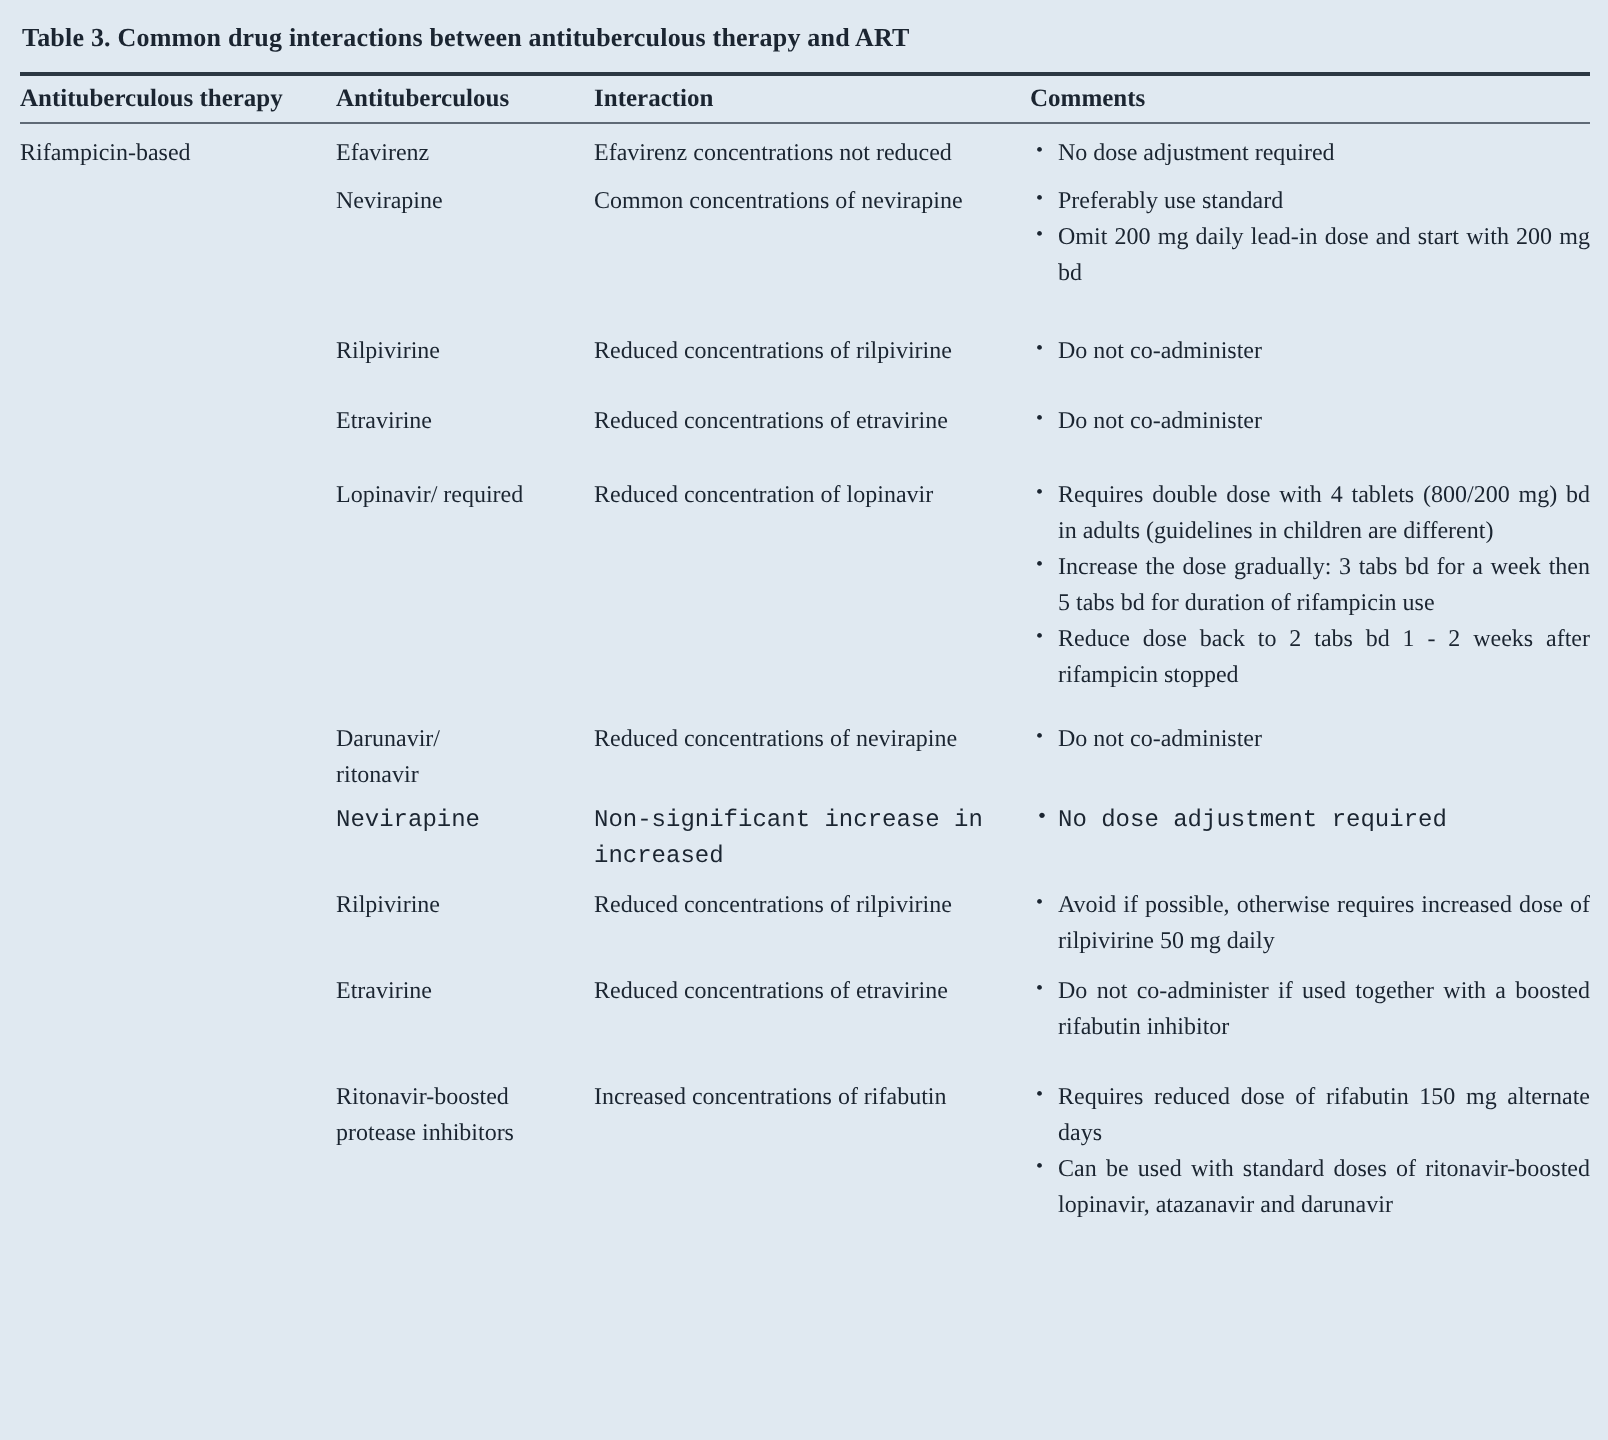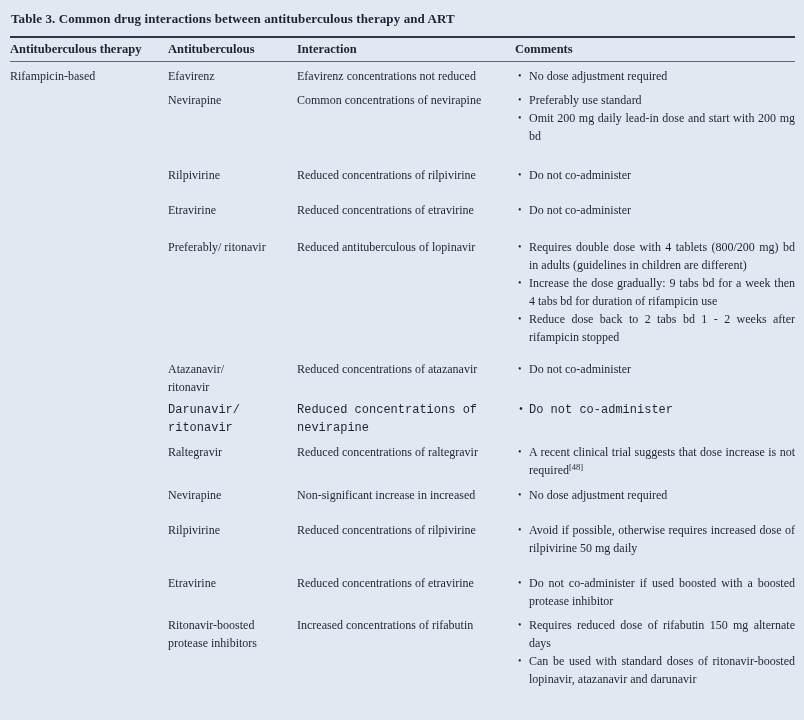--- a/index.html
+++ b/index.html
@@ -152,72 +152,50 @@
           <td class="c-int">Reduced concentrations of etravirine</td>
           <td class="c-com">
             <div class="comment">
               <span class="bullet">•</span>
               <span class="ctext">Do not co-administer</span>
             </div>
           </td>
         </tr>
         <tr>
           <td class="c-ther"></td>
-          <td class="c-arv">Preferably/ ritonavir</td>
-          <td class="c-int">Reduced antituberculous of lopinavir</td>
+          <td class="c-arv">Lopinavir/ required</td>
+          <td class="c-int">Reduced concentration of lopinavir</td>
           <td class="c-com">
             <div class="comment">
               <span class="bullet">•</span>
               <span class="ctext">Requires double dose with 4 tablets (800/200 mg) bd in adults (guidelines in children are different)</span>
             </div>
             <div class="comment">
               <span class="bullet">•</span>
-              <span class="ctext">Increase the dose gradually: 9 tabs bd for a week then 4 tabs bd for duration of rifampicin use</span>
+              <span class="ctext">Increase the dose gradually: 3 tabs bd for a week then 5 tabs bd for duration of rifampicin use</span>
             </div>
             <div class="comment">
               <span class="bullet">•</span>
               <span class="ctext">Reduce dose back to 2 tabs bd 1 - 2 weeks after rifampicin stopped</span>
-            </div>
-          </td>
-        </tr>
-        <tr>
-          <td class="c-ther"></td>
-          <td class="c-arv">Atazanavir/<br>ritonavir</td>
-          <td class="c-int">Reduced concentrations of atazanavir</td>
-          <td class="c-com">
-            <div class="comment">
-              <span class="bullet">•</span>
-              <span class="ctext">Do not co-administer</span>
             </div>
           </td>
         </tr>
         <tr>
           <td class="c-ther"></td>
           <td class="c-arv">Darunavir/<br>ritonavir</td>
           <td class="c-int">Reduced concentrations of nevirapine</td>
           <td class="c-com">
             <div class="comment">
               <span class="bullet">•</span>
               <span class="ctext">Do not co-administer</span>
             </div>
           </td>
         </tr>
         <tr>
           <td class="c-ther"></td>
-          <td class="c-arv">Raltegravir</td>
-          <td class="c-int">Reduced concentrations of raltegravir</td>
-          <td class="c-com">
-            <div class="comment">
-              <span class="bullet">•</span>
-              <span class="ctext">A recent clinical trial suggests that dose increase is not required<sup>[48]</sup></span>
-            </div>
-          </td>
-        </tr>
-        <tr>
-          <td class="c-ther"></td>
           <td class="c-arv">Nevirapine</td>
           <td class="c-int">Non-significant increase in increased</td>
           <td class="c-com">
             <div class="comment">
               <span class="bullet">•</span>
               <span class="ctext">No dose adjustment required</span>
             </div>
           </td>
         </tr>
         <tr>
@@ -231,21 +209,21 @@
             </div>
           </td>
         </tr>
         <tr>
           <td class="c-ther"></td>
           <td class="c-arv">Etravirine</td>
           <td class="c-int">Reduced concentrations of etravirine</td>
           <td class="c-com">
             <div class="comment">
               <span class="bullet">•</span>
-              <span class="ctext">Do not co-administer if used boosted with a boosted protease inhibitor</span>
+              <span class="ctext">Do not co-administer if used together with a boosted rifabutin inhibitor</span>
             </div>
           </td>
         </tr>
         <tr>
           <td class="c-ther"></td>
           <td class="c-arv">Ritonavir-boosted<br>protease inhibitors</td>
           <td class="c-int">Increased concentrations of rifabutin</td>
           <td class="c-com">
             <div class="comment">
               <span class="bullet">•</span>

